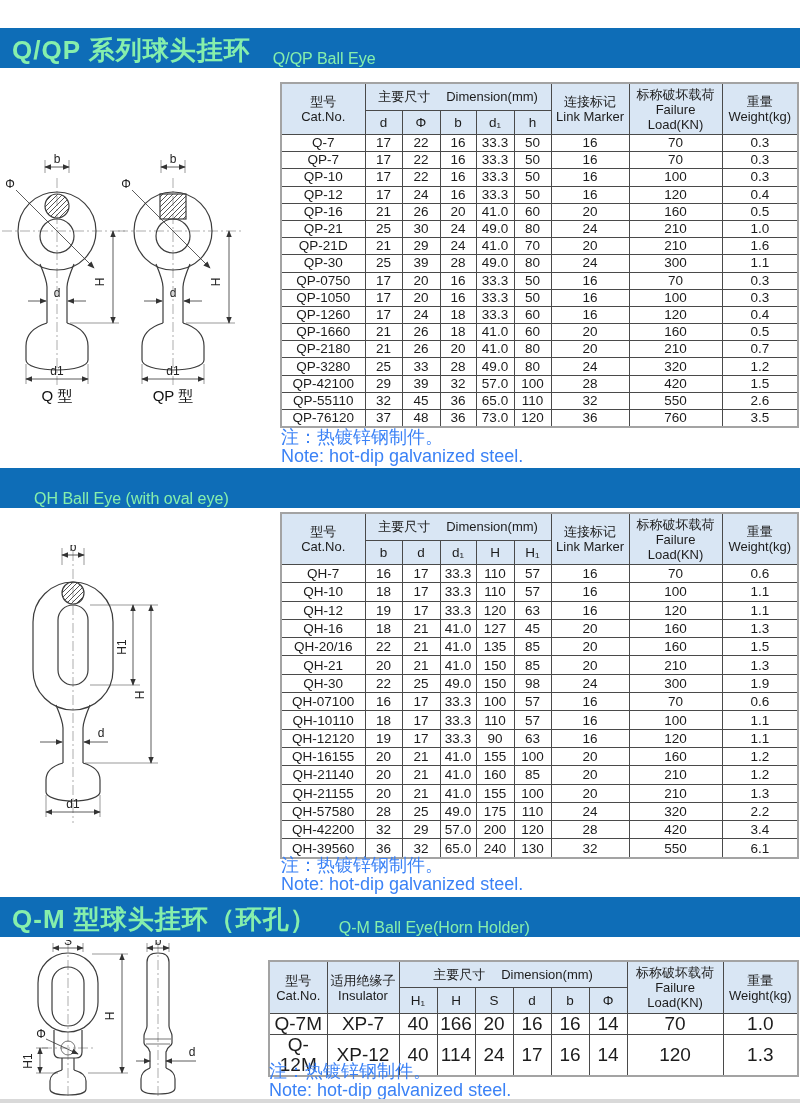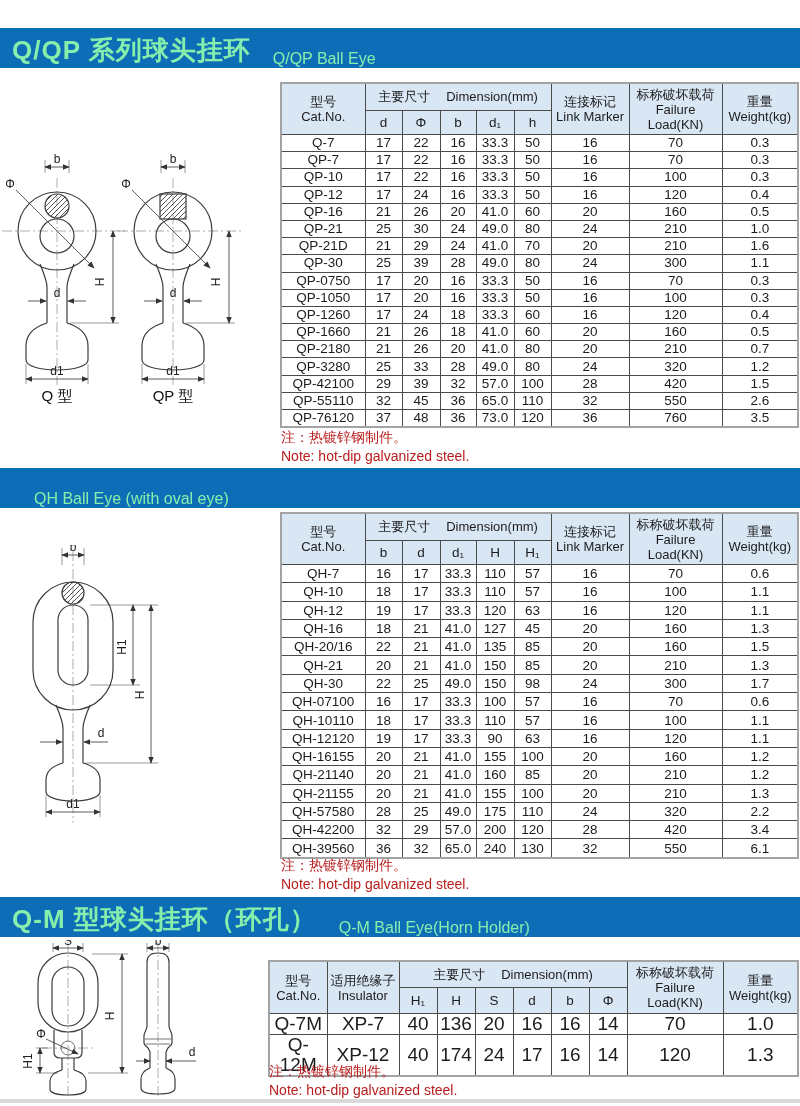--- a/index.html
+++ b/index.html
@@ -29,21 +29,21 @@
   .datatable thead .hline { line-height:15px; }
   .t1 thead tr:first-child th, .t2 thead tr:first-child th { height:26px; }
   .t1 .subhead th, .t2 .subhead th { height:23px; font-size:13.5px; }
   .t3 thead tr:first-child th { height:25px; }
   .t3 .subhead th { height:25px; font-size:13.5px; }
   .t1 tbody td { height:16.2px; font-size:13.5px; line-height:16px; }
   .t2 tbody td { height:17.3px; font-size:13.5px; line-height:17px; }
   .t3 tbody td { height:20px;  font-size:19px; line-height:20px; }
   .gap { margin-left:16px; }
 
-  .note { position:absolute; font-size:14px; line-height:19px; color:#b91c1c; }
+  .note { position:absolute; font-size:18px; line-height:19px; color:#3b82f6; }
 
   .footer-line { position:absolute; left:0; top:1099px; width:800px; height:4px; background:#d9d9d9; }
 
   svg.diagram { position:absolute; }
   .ol  { fill:none; stroke:#3c3c3c; stroke-width:1.2; }
   .olt { fill:none; stroke:#3c3c3c; stroke-width:0.7; }
   .olh { fill:url(#hatch); stroke:#3c3c3c; stroke-width:1.2; }
   .cl  { fill:none; stroke:#8a8a8a; stroke-width:0.7; stroke-dasharray:10 3 2 3; }
   .dim { fill:none; stroke:#333; stroke-width:0.8; }
   .ext { fill:none; stroke:#555; stroke-width:0.6; }
@@ -513,21 +513,21 @@
       </tr>
       <tr>
         <td>QH-30</td>
         <td>22</td>
         <td>25</td>
         <td>49.0</td>
         <td>150</td>
         <td>98</td>
         <td>24</td>
         <td>300</td>
-        <td>1.7</td>
+        <td>1.9</td>
       </tr>
       <tr>
         <td>QH-07100</td>
         <td>16</td>
         <td>17</td>
         <td>33.3</td>
         <td>100</td>
         <td>57</td>
         <td>16</td>
         <td>70</td>
@@ -720,33 +720,33 @@
       <th>d</th>
       <th>b</th>
       <th>Φ</th>
     </tr>
   </thead>
   <tbody>
       <tr>
         <td>Q-7M</td>
         <td>XP-7</td>
         <td>40</td>
-        <td>136</td>
+        <td>166</td>
         <td>20</td>
         <td>16</td>
         <td>16</td>
         <td>14</td>
         <td>70</td>
         <td>1.0</td>
       </tr>
       <tr>
         <td>Q-12M</td>
         <td>XP-12</td>
         <td>40</td>
-        <td>174</td>
+        <td>114</td>
         <td>24</td>
         <td>17</td>
         <td>16</td>
         <td>14</td>
         <td>120</td>
         <td>1.3</td>
       </tr>
     </tbody>
 </table>
 

